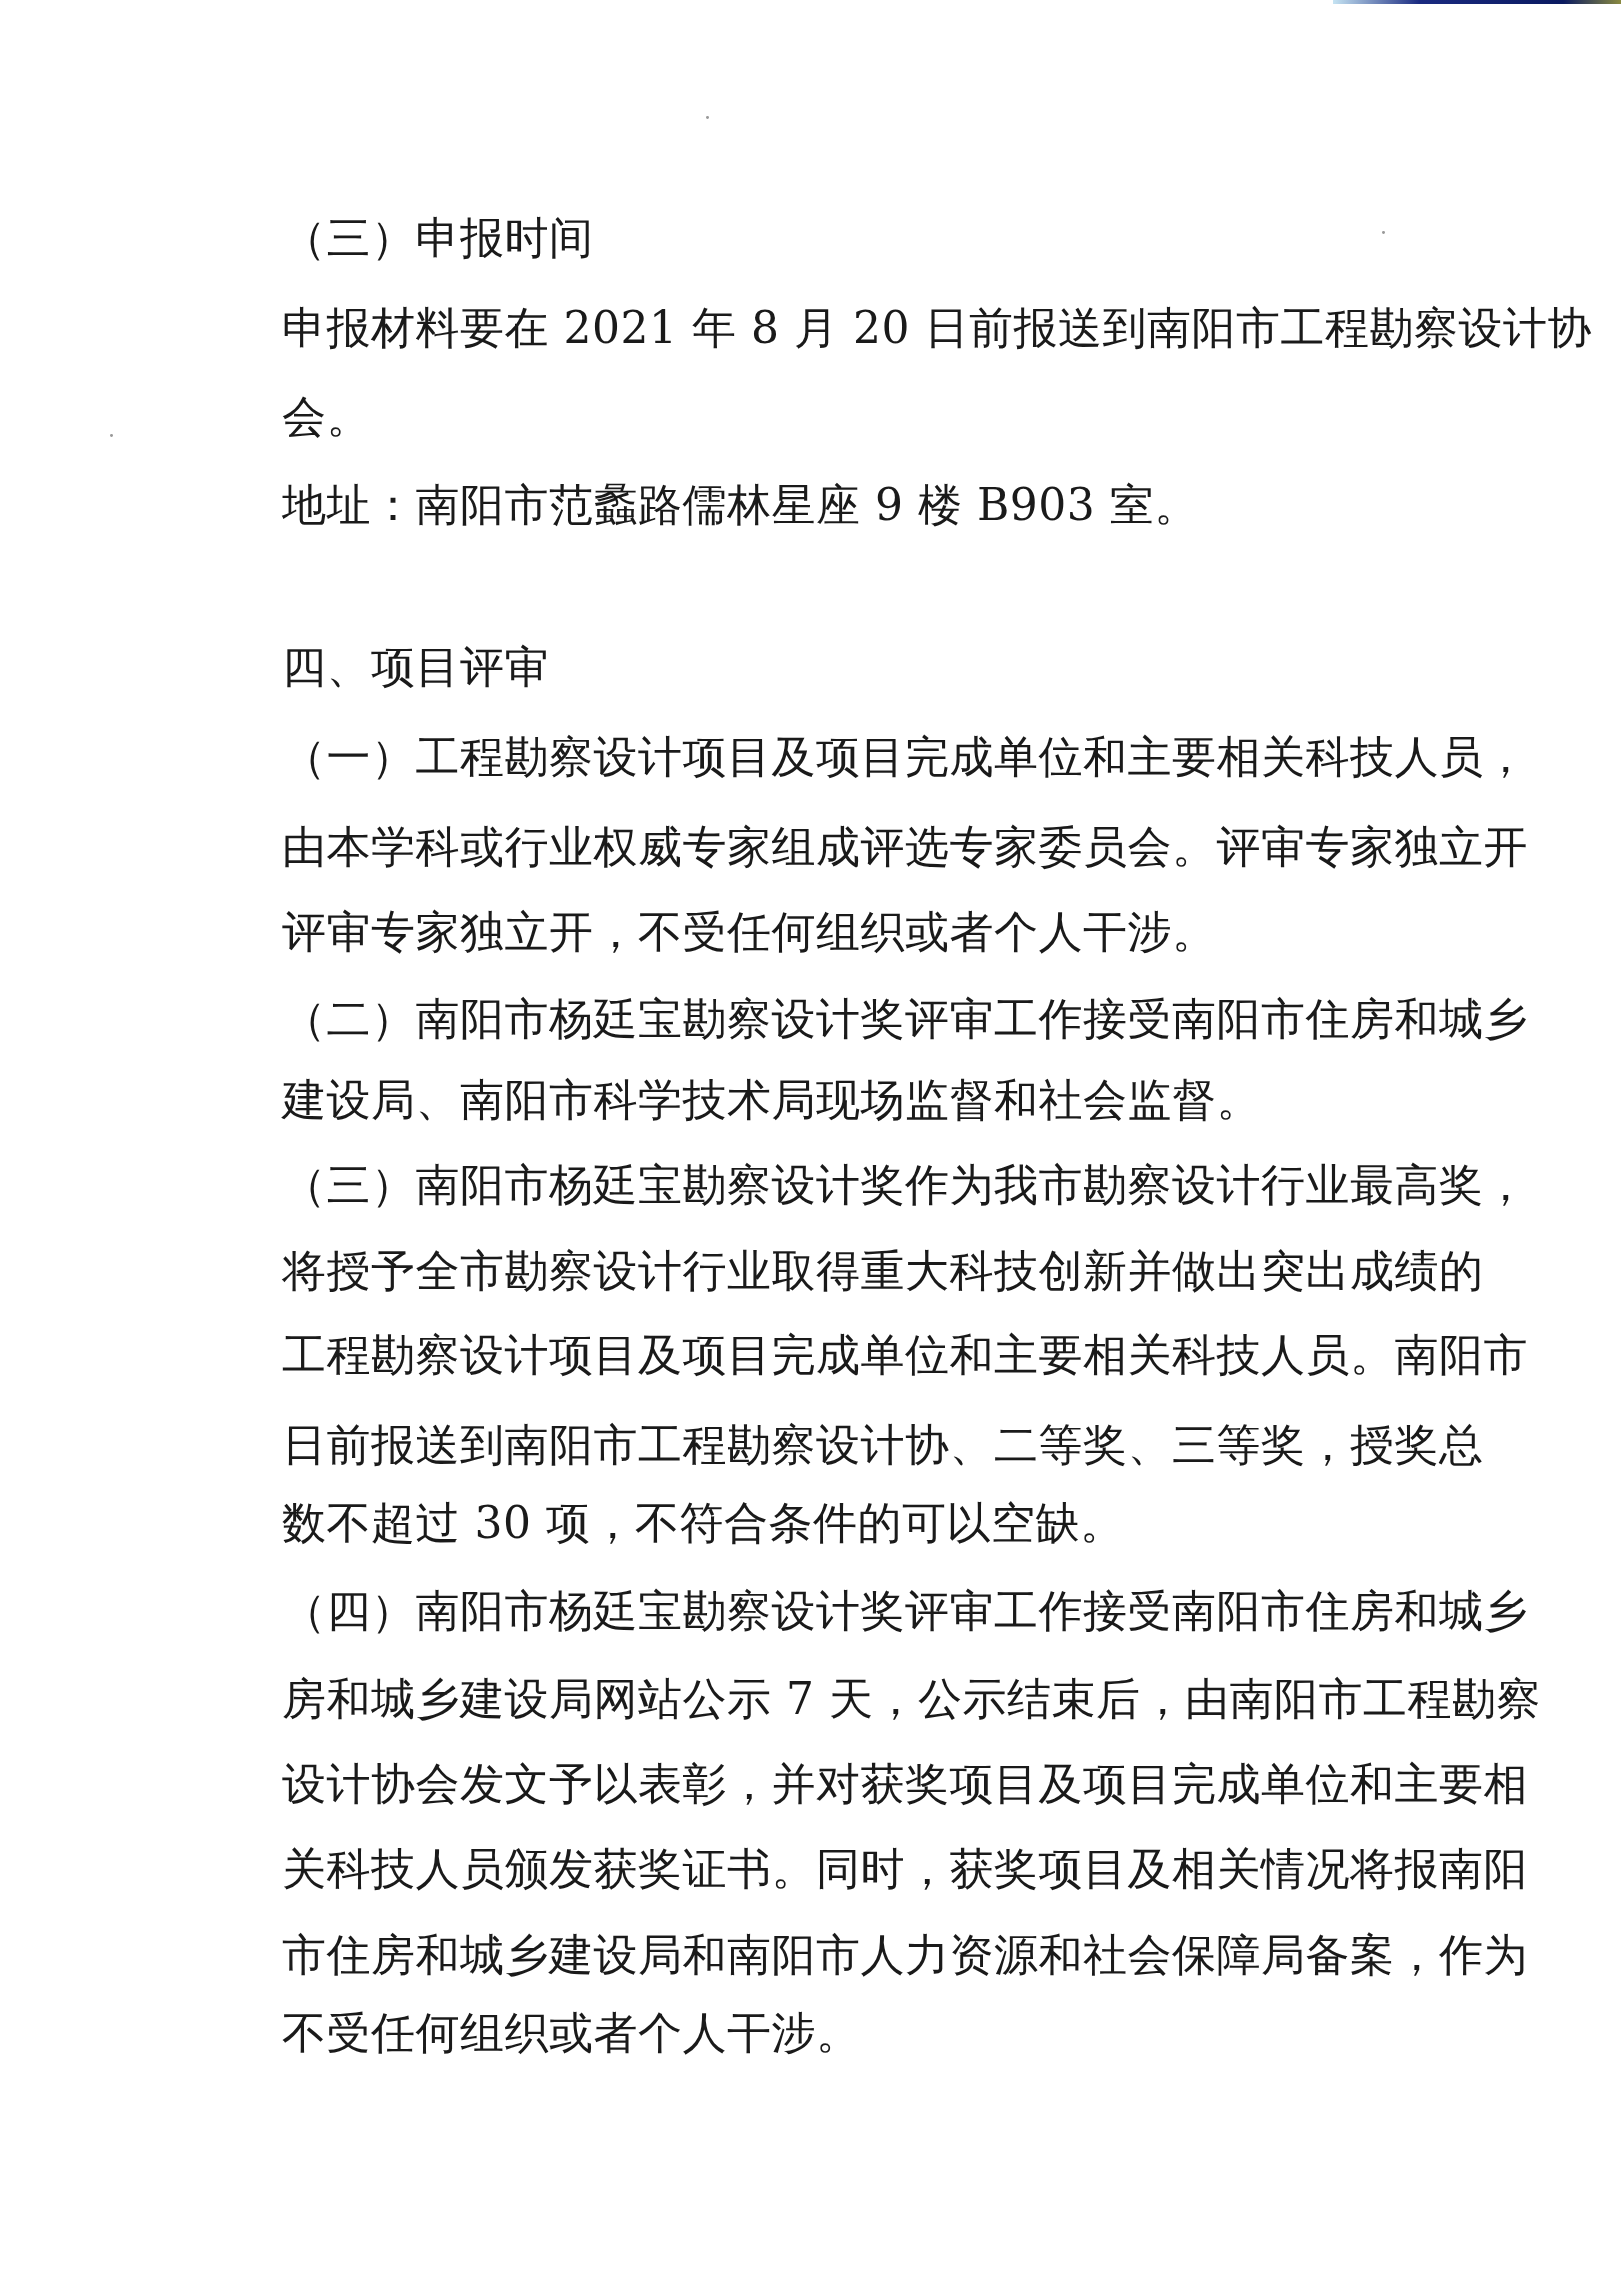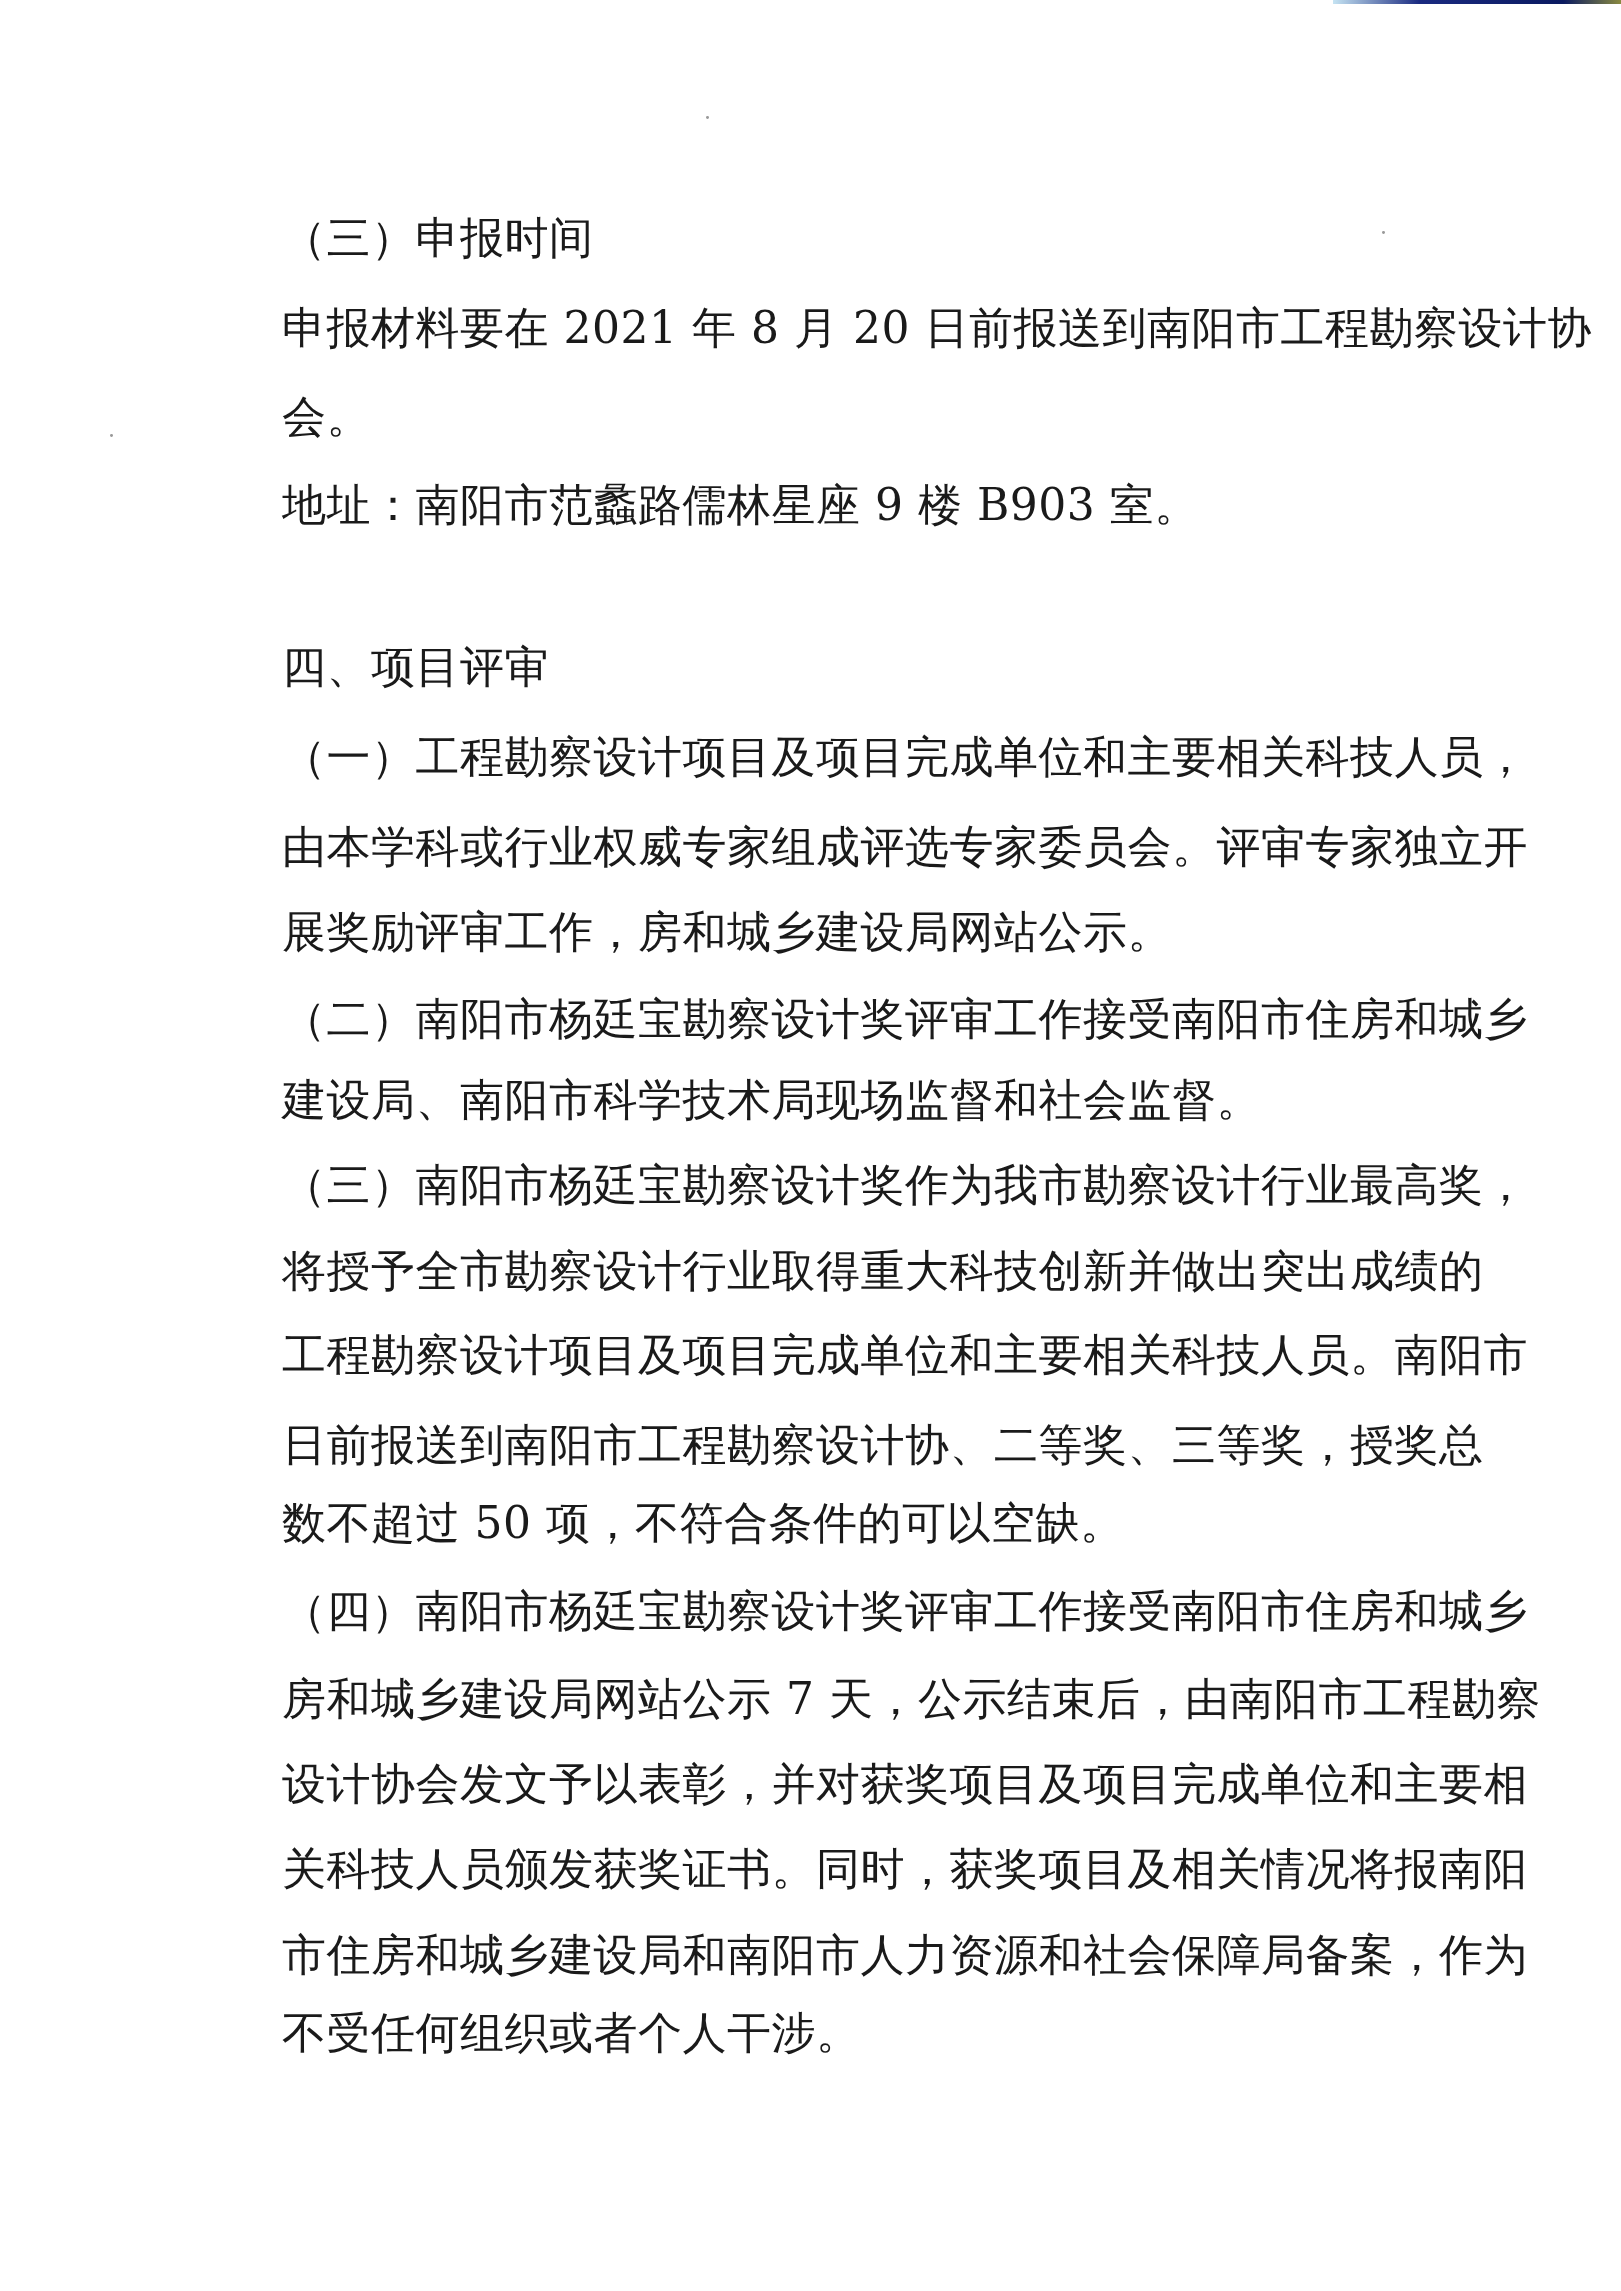--- a/index.html
+++ b/index.html
@@ -24,30 +24,30 @@
 <div class="page">
   <div class="line" style="top:0px">（三）申报时间</div>
   <div class="line" style="top:90px">申报材料要在 2021 年 8 月 20 日前报送到南阳市工程勘察设计协</div>
   <div class="line" style="top:179px">会。</div>
   <div class="line" style="top:267px">地址：南阳市范蠡路儒林星座 9 楼 B903 室。</div>
 
   <div class="line" style="top:429px">四、项目评审</div>
 
   <div class="line" style="top:519px">（一）工程勘察设计项目及项目完成单位和主要相关科技人员，</div>
   <div class="line" style="top:609px">由本学科或行业权威专家组成评选专家委员会。评审专家独立开</div>
-  <div class="line" style="top:694px">展奖励评审工作，房和城乡建设局网站公示。</div>
+  <div class="line" style="top:694px">评审专家独立开，不受任何组织或者个人干涉。</div>
 
   <div class="line" style="top:781px">（二）南阳市杨廷宝勘察设计奖评审工作接受南阳市住房和城乡</div>
   <div class="line" style="top:862px">建设局、南阳市科学技术局现场监督和社会监督。</div>
 
   <div class="line" style="top:947px">（三）南阳市杨廷宝勘察设计奖作为我市勘察设计行业最高奖，</div>
   <div class="line" style="top:1033px">将授予全市勘察设计行业取得重大科技创新并做出突出成绩的</div>
   <div class="line" style="top:1117px">工程勘察设计项目及项目完成单位和主要相关科技人员。南阳市</div>
   <div class="line" style="top:1207px">日前报送到南阳市工程勘察设计协、二等奖、三等奖，授奖总</div>
-  <div class="line" style="top:1285px">数不超过 50 项，不符合条件的可以空缺。</div>
+  <div class="line" style="top:1285px">数不超过 30 项，不符合条件的可以空缺。</div>
 
   <div class="line" style="top:1373px">（四）南阳市杨廷宝勘察设计奖评审工作接受南阳市住房和城乡</div>
   <div class="line" style="top:1461px">房和城乡建设局网站公示 7 天，公示结束后，由南阳市工程勘察</div>
   <div class="line" style="top:1546px">设计协会发文予以表彰，并对获奖项目及项目完成单位和主要相</div>
   <div class="line" style="top:1631px">关科技人员颁发获奖证书。同时，获奖项目及相关情况将报南阳</div>
   <div class="line" style="top:1717px">市住房和城乡建设局和南阳市人力资源和社会保障局备案，作为</div>
   <div class="line" style="top:1795px">不受任何组织或者个人干涉。</div>
 </div>
 
 <div class="speck" style="left:706px;top:116px"></div>

